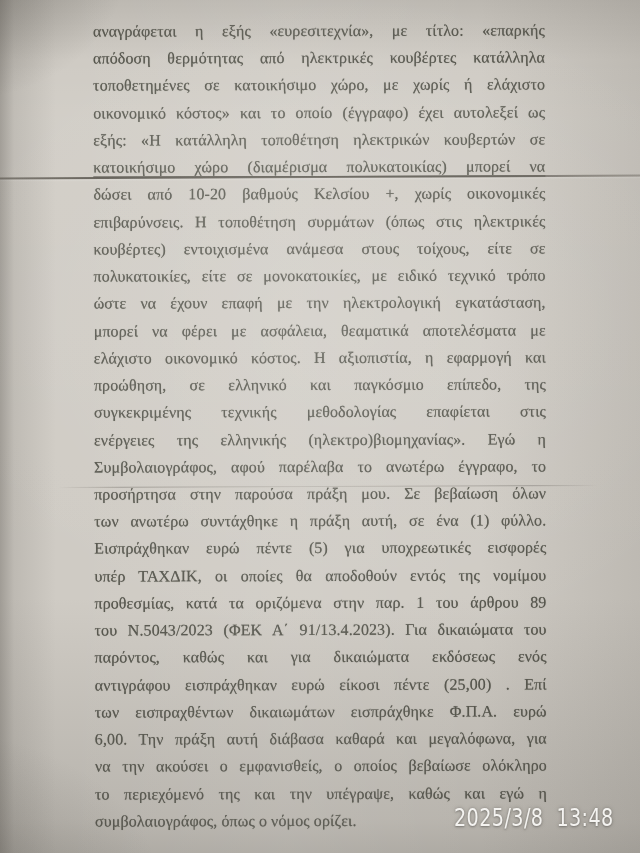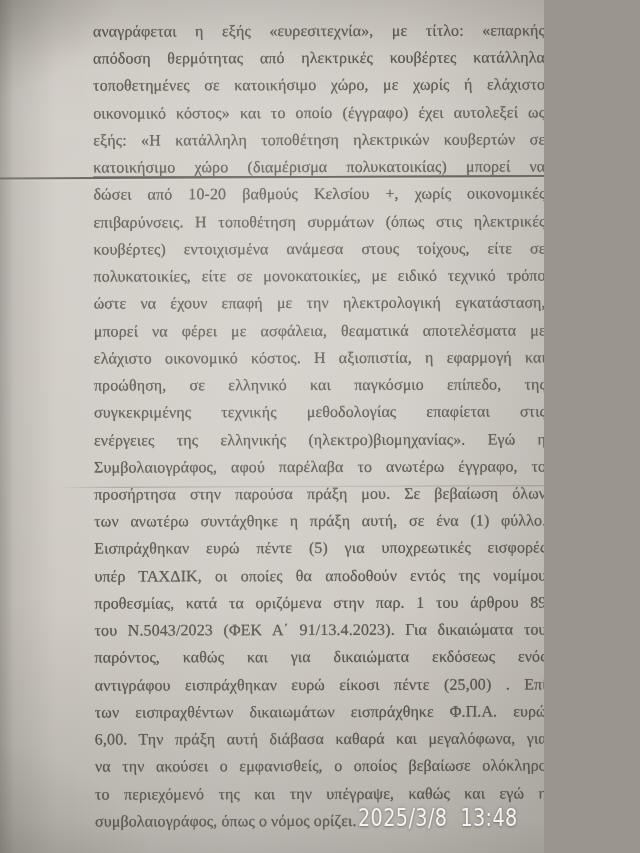--- a/index.html
+++ b/index.html
@@ -4,21 +4,21 @@
 <style>
   html, body { margin: 0; padding: 0; }
   body {
     width: 640px; height: 853px;
     font-family: "Liberation Serif", serif;
     overflow: hidden;
     background: #9a968f;
   }
   .photo {
     position: relative;
-    width: 544px; height: 853px;
+    width: 640px; height: 853px;
     background: #cfcbc4;
     overflow: hidden;
   }
   
   .photo::before {
     content: "";
     position: absolute; inset: 0;
     background:
       radial-gradient(240px 200px at -40px -40px, rgba(70,67,61,0.40), rgba(70,67,61,0) 70%),
       radial-gradient(320px 240px at -60px 900px, rgba(80,77,71,0.28), rgba(80,77,71,0) 70%),

